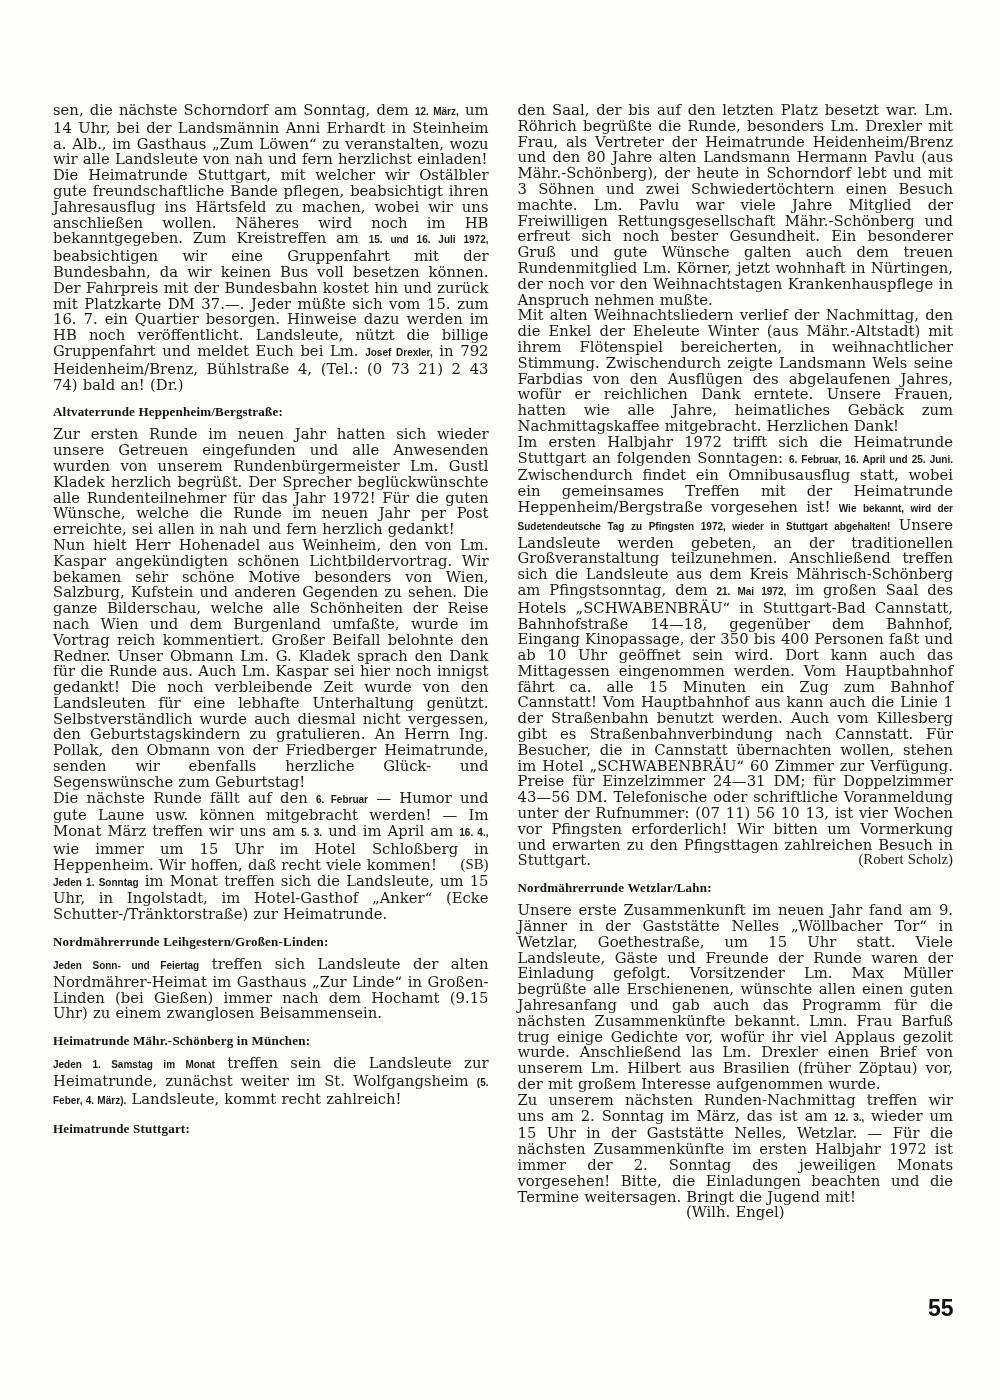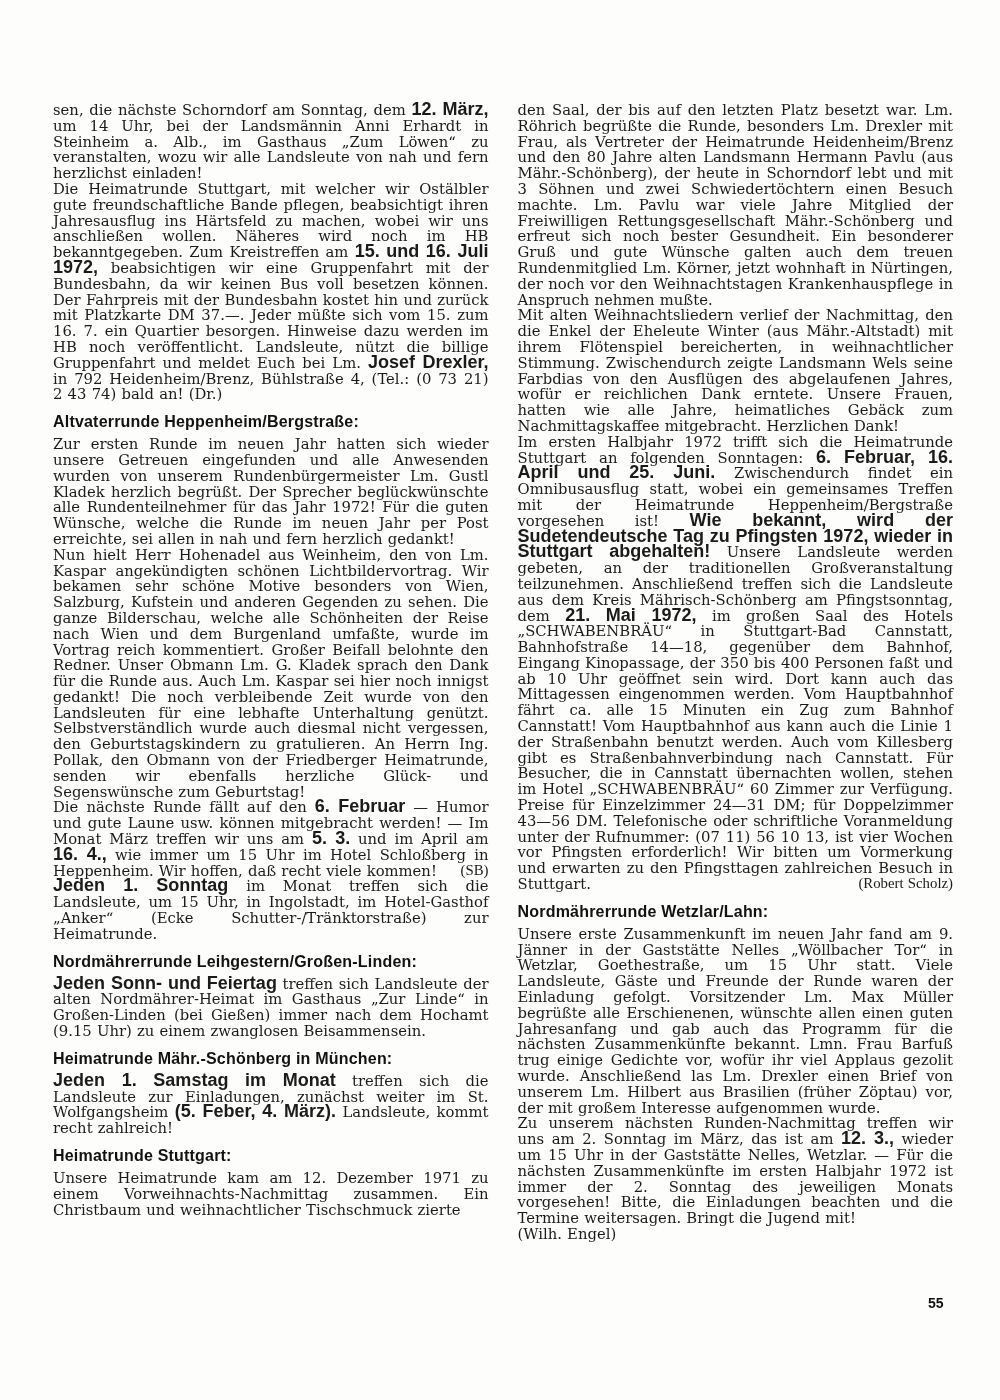--- a/index.html
+++ b/index.html
@@ -31,69 +31,68 @@
     text-align: justify;
     font-family: "DejaVu Serif", serif;
     font-size: 14.8px;
     line-height: 15.8px;
     color: #1b1b1b;
     hyphens: auto;
     -webkit-hyphens: auto;
     word-spacing: 0.5px;
   }
   p.para.right-line {
-    text-align: left;
+    text-align: center;
   }
   h3.heading {
-    font-family: Liberation Sans, sans-serif;
+    font-family: Liberation Serif, serif;
     font-weight: 700;
-    font-size: 16px;
+    font-size: 13px;
     line-height: 17px;
     letter-spacing: 0.2px;
     margin: 11px 0 6px 0;
     color: #121212;
   }
   .b {
     font-family: "Liberation Sans", sans-serif;
     font-weight: 700;
-    font-size: 18px;
+    font-size: 10px;
   }
   .sig {
     float: right;
     font-family: Liberation Serif, serif;
   }
   .page-number {
     position: absolute;
     left: 928px;
     top: 1295px;
     font-family: "Liberation Sans", sans-serif;
     font-weight: 700;
-    font-size: 14px;
+    font-size: 23px;
     color: #121212;
   }
 </style>
 </head>
 <body>
 
 <div class="page">
   <div class="columns">
     <div class="col">
         <p class="para"><span class="">sen, die nächste Schorndorf am Sonntag, dem </span><span class="b">12. März,</span><span class=""> um 14 Uhr, bei der Landsmännin Anni Erhardt in Steinheim a. Alb., im Gasthaus „Zum Löwen“ zu veranstalten, wozu wir alle Landsleute von nah und fern herzlichst einladen!</span></p>
         <p class="para"><span class="">Die Heimatrunde Stuttgart, mit welcher wir Ostälbler gute freundschaftliche Bande pflegen, beabsichtigt ihren Jahresausflug ins Härtsfeld zu machen, wobei wir uns anschließen wollen. Näheres wird noch im HB bekanntgegeben. Zum Kreistreffen am </span><span class="b">15. und 16. Juli 1972,</span><span class=""> beabsichtigen wir eine Gruppenfahrt mit der Bundesbahn, da wir keinen Bus voll besetzen können. Der Fahrpreis mit der Bundesbahn kostet hin und zurück mit Platzkarte DM 37.—. Jeder müßte sich vom 15. zum 16. 7. ein Quartier besorgen. Hinweise dazu werden im HB noch veröffentlicht. Landsleute, nützt die billige Gruppenfahrt und meldet Euch bei Lm. </span><span class="b">Josef Drexler,</span><span class=""> in 792 Heidenheim/Brenz, Bühlstraße 4, (Tel.: (0 73 21) 2 43 74) bald an! (Dr.)</span></p>
         <h3 class="heading">Altvaterrunde Heppenheim/Bergstraße:</h3>
         <p class="para"><span class="">Zur ersten Runde im neuen Jahr hatten sich wieder unsere Getreuen eingefunden und alle Anwesenden wurden von unserem Rundenbürgermeister Lm. Gustl Kladek herzlich begrüßt. Der Sprecher beglückwünschte alle Rundenteilnehmer für das Jahr 1972! Für die guten Wünsche, welche die Runde im neuen Jahr per Post erreichte, sei allen in nah und fern herzlich gedankt!</span></p>
         <p class="para"><span class="">Nun hielt Herr Hohenadel aus Weinheim, den von Lm. Kaspar angekündigten schönen Lichtbildervortrag. Wir bekamen sehr schöne Motive besonders von Wien, Salzburg, Kufstein und anderen Gegenden zu sehen. Die ganze Bilderschau, welche alle Schönheiten der Reise nach Wien und dem Burgenland umfaßte, wurde im Vortrag reich kommentiert. Großer Beifall belohnte den Redner. Unser Obmann Lm. G. Kladek sprach den Dank für die Runde aus. Auch Lm. Kaspar sei hier noch innigst gedankt! Die noch verbleibende Zeit wurde von den Landsleuten für eine lebhafte Unterhaltung genützt. Selbstverständlich wurde auch diesmal nicht vergessen, den Geburtstagskindern zu gratulieren. An Herrn Ing. Pollak, den Obmann von der Friedberger Heimatrunde, senden wir ebenfalls herzliche Glück- und Segenswünsche zum Geburtstag!</span></p>
         <p class="para"><span class="">Die nächste Runde fällt auf den </span><span class="b">6. Februar</span><span class=""> — Humor und gute Laune usw. können mitgebracht werden! — Im Monat März treffen wir uns am </span><span class="b">5. 3.</span><span class=""> und im April am </span><span class="b">16. 4.,</span><span class=""> wie immer um 15 Uhr im Hotel Schloßberg in Heppenheim. Wir hoffen, daß recht viele kommen!</span><span class="sig">(SB)</span></p>
         <p class="para"><span class="b">Jeden 1. Sonntag</span><span class=""> im Monat treffen sich die Landsleute, um 15 Uhr, in Ingolstadt, im Hotel-Gasthof „Anker“ (Ecke Schutter-/Tränktorstraße) zur Heimatrunde.</span></p>
         <h3 class="heading">Nordmährerrunde Leihgestern/Großen-Linden:</h3>
         <p class="para"><span class="b">Jeden Sonn- und Feiertag</span><span class=""> treffen sich Landsleute der alten Nordmährer-Heimat im Gasthaus „Zur Linde“ in Großen-Linden (bei Gießen) immer nach dem Hochamt (9.15 Uhr) zu einem zwanglosen Beisammensein.</span></p>
         <h3 class="heading">Heimatrunde Mähr.-Schönberg in München:</h3>
-        <p class="para"><span class="b">Jeden 1. Samstag im Monat</span><span class=""> treffen sich die Landsleute zur Einladungen, zunächst weiter im St. Wolfgangsheim </span><span class="b">(5. Feber, 4. März).</span><span class=""> Landsleute, kommt recht zahlreich!</span></p>
+        <p class="para"><span class="b">Jeden 1. Samstag im Monat</span><span class=""> treffen sein die Landsleute zur Heimatrunde, zunächst weiter im St. Wolfgangsheim </span><span class="b">(5. Feber, 4. März).</span><span class=""> Landsleute, kommt recht zahlreich!</span></p>
         <h3 class="heading">Heimatrunde Stuttgart:</h3>
-        <p class="para"><span class="">Unsere Heimatrunde kam am 12. Dezember 1971 zu einem Vorweihnachts-Nachmittag zusammen. Ein Christbaum und weihnachtlicher Tischschmuck zierte</span></p>
       </div>
     <div class="col">
         <p class="para"><span class="">den Saal, der bis auf den letzten Platz besetzt war. Lm. Röhrich begrüßte die Runde, besonders Lm. Drexler mit Frau, als Vertreter der Heimatrunde Heidenheim/Brenz und den 80 Jahre alten Landsmann Hermann Pavlu (aus Mähr.-Schönberg), der heute in Schorndorf lebt und mit 3 Söhnen und zwei Schwiedertöchtern einen Besuch machte. Lm. Pavlu war viele Jahre Mitglied der Freiwilligen Rettungsgesellschaft Mähr.-Schönberg und erfreut sich noch bester Gesundheit. Ein besonderer Gruß und gute Wünsche galten auch dem treuen Rundenmitglied Lm. Körner, jetzt wohnhaft in Nürtingen, der noch vor den Weihnachtstagen Krankenhauspflege in Anspruch nehmen mußte.</span></p>
         <p class="para"><span class="">Mit alten Weihnachtsliedern verlief der Nachmittag, den die Enkel der Eheleute Winter (aus Mähr.-Altstadt) mit ihrem Flötenspiel bereicherten, in weihnachtlicher Stimmung. Zwischendurch zeigte Landsmann Wels seine Farbdias von den Ausflügen des abgelaufenen Jahres, wofür er reichlichen Dank erntete. Unsere Frauen, hatten wie alle Jahre, heimatliches Gebäck zum Nachmittagskaffee mitgebracht. Herzlichen Dank!</span></p>
         <p class="para"><span class="">Im ersten Halbjahr 1972 trifft sich die Heimatrunde Stuttgart an folgenden Sonntagen: </span><span class="b">6. Februar, 16. April und 25. Juni.</span><span class=""> Zwischendurch findet ein Omnibusausflug statt, wobei ein gemeinsames Treffen mit der Heimatrunde Heppenheim/Bergstraße vorgesehen ist! </span><span class="b">Wie bekannt, wird der Sudetendeutsche Tag zu Pfingsten 1972, wieder in Stuttgart abgehalten!</span><span class=""> Unsere Landsleute werden gebeten, an der traditionellen Großveranstaltung teilzunehmen. Anschließend treffen sich die Landsleute aus dem Kreis Mährisch-Schönberg am Pfingstsonntag, dem </span><span class="b">21. Mai 1972,</span><span class=""> im großen Saal des Hotels „SCHWABENBRÄU“ in Stuttgart-Bad Cannstatt, Bahnhofstraße 14—18, gegenüber dem Bahnhof, Eingang Kinopassage, der 350 bis 400 Personen faßt und ab 10 Uhr geöffnet sein wird. Dort kann auch das Mittagessen eingenommen werden. Vom Hauptbahnhof fährt ca. alle 15 Minuten ein Zug zum Bahnhof Cannstatt! Vom Hauptbahnhof aus kann auch die Linie 1 der Straßenbahn benutzt werden. Auch vom Killesberg gibt es Straßenbahnverbindung nach Cannstatt. Für Besucher, die in Cannstatt übernachten wollen, stehen im Hotel „SCHWABENBRÄU“ 60 Zimmer zur Verfügung. Preise für Einzelzimmer 24—31 DM; für Doppelzimmer 43—56 DM. Telefonische oder schriftliche Voranmeldung unter der Rufnummer: (07 11) 56 10 13, ist vier Wochen vor Pfingsten erforderlich! Wir bitten um Vormerkung und erwarten zu den Pfingsttagen zahlreichen Besuch in Stuttgart.</span><span class="sig">(Robert Scholz)</span></p>
         <h3 class="heading">Nordmährerrunde Wetzlar/Lahn:</h3>
         <p class="para"><span class="">Unsere erste Zusammenkunft im neuen Jahr fand am 9. Jänner in der Gaststätte Nelles „Wöllbacher Tor“ in Wetzlar, Goethestraße, um 15 Uhr statt. Viele Landsleute, Gäste und Freunde der Runde waren der Einladung gefolgt. Vorsitzender Lm. Max Müller begrüßte alle Erschienenen, wünschte allen einen guten Jahresanfang und gab auch das Programm für die nächsten Zusammenkünfte bekannt. Lmn. Frau Barfuß trug einige Gedichte vor, wofür ihr viel Applaus gezolit wurde. Anschließend las Lm. Drexler einen Brief von unserem Lm. Hilbert aus Brasilien (früher Zöptau) vor, der mit großem Interesse aufgenommen wurde.</span></p>
         <p class="para"><span class="">Zu unserem nächsten Runden-Nachmittag treffen wir uns am 2. Sonntag im März, das ist am </span><span class="b">12. 3.,</span><span class=""> wieder um 15 Uhr in der Gaststätte Nelles, Wetzlar. — Für die nächsten Zusammenkünfte im ersten Halbjahr 1972 ist immer der 2. Sonntag des jeweiligen Monats vorgesehen! Bitte, die Einladungen beachten und die Termine weitersagen. Bringt die Jugend mit!</span></p>
         <p class="para right-line">(Wilh. Engel)</p>
       </div>

